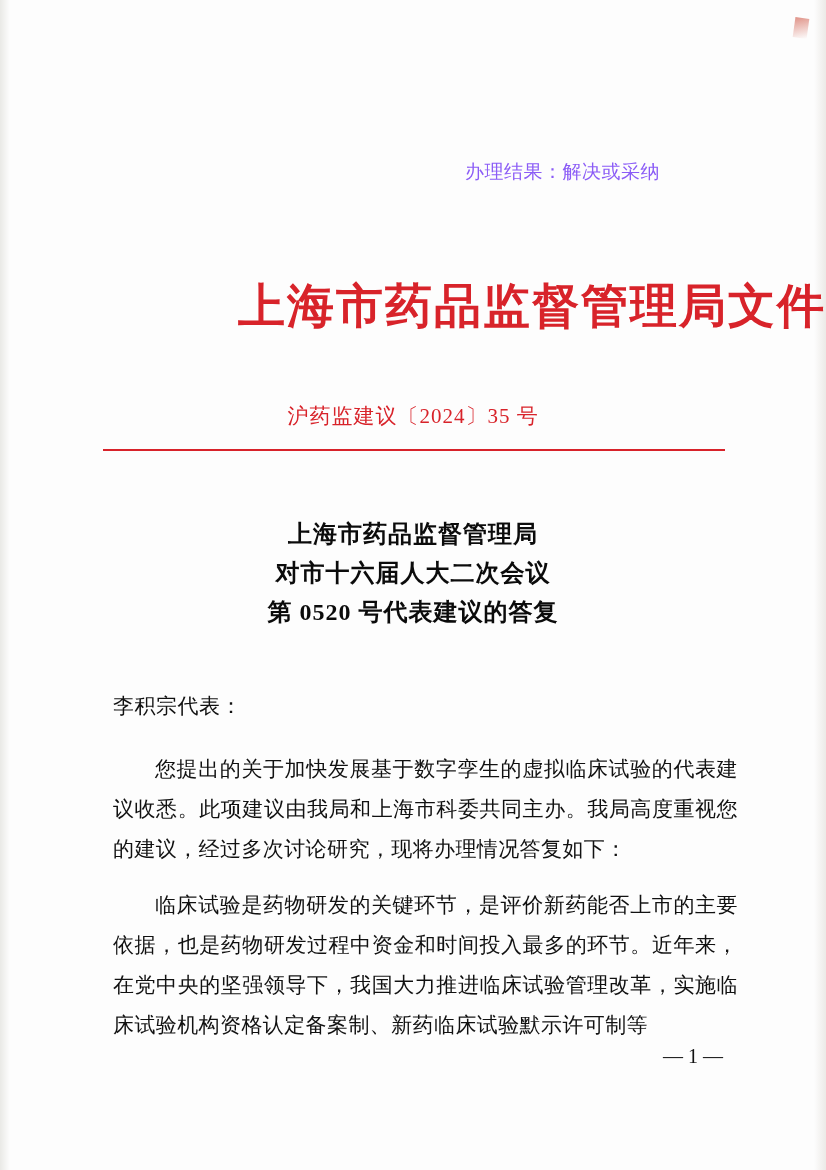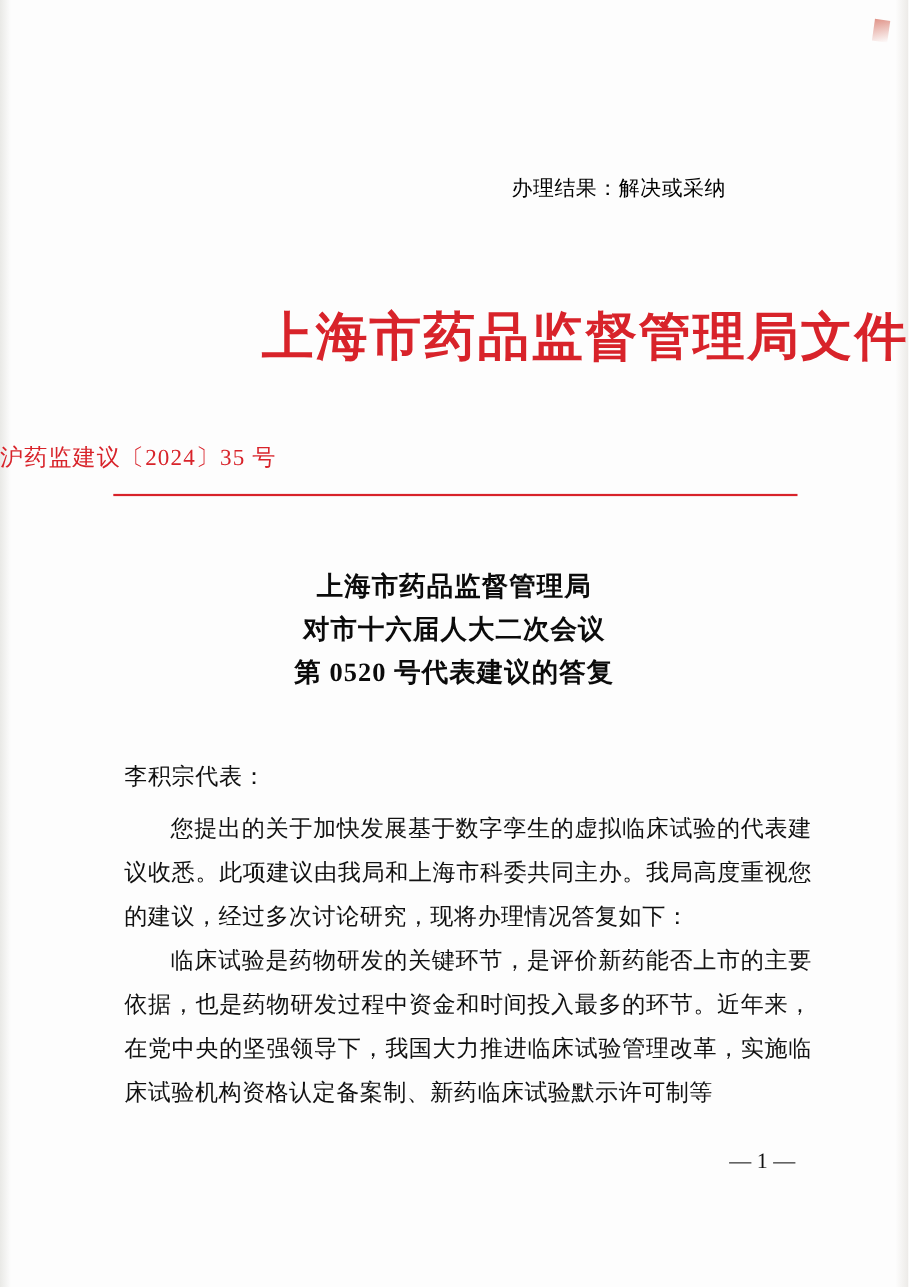--- a/index.html
+++ b/index.html
@@ -45,21 +45,21 @@
     left: 0; top: 0;
     width: 826px;
     height: 1170px;
   }
   .meta-block {
     position: absolute;
     left: 465px;
     top: 150px;
     font-size: 19px;
     line-height: 43px;
-    color: #000000;
+    color: #8b5cf6;
     letter-spacing: 0.5px;
     font-family: "Liberation Serif", "DejaVu Serif", serif;
   }
   .meta-line { white-space: nowrap; }
   .doc-title {
     position: absolute;
     top: 275px;
     left: 0;
     width: 826px;
     text-align: right;
@@ -67,20 +67,21 @@
     font-size: 47px;
     font-weight: bold;
     letter-spacing: 2px;
     font-family: "Liberation Serif", "DejaVu Serif", serif;
   }
   .doc-number {
     position: absolute;
     top: 402px;
     left: 0;
     width: 826px;
+    text-align: center;
     color: #d8232a;
     font-size: 21px;
     letter-spacing: 1px;
   }
   .red-rule {
     position: absolute;
     top: 449px;
     left: 103px;
     width: 622px;
     height: 2px;
@@ -111,21 +112,21 @@
     top: 733px;
     left: 113px;
     width: 625px;
     font-size: 21px;
     line-height: 40px;
     color: #111;
     text-align: justify;
     letter-spacing: 0.4px;
   }
   .body-text p {
-    margin: 0 0 0 0;
+    margin: 16px 0 0 0;
     text-indent: 2em;
   }
   .page-number {
     position: absolute;
     top: 1045px;
     left: 0;
     width: 826px;
     text-align: center;
     font-size: 20px;
     color: #111;

